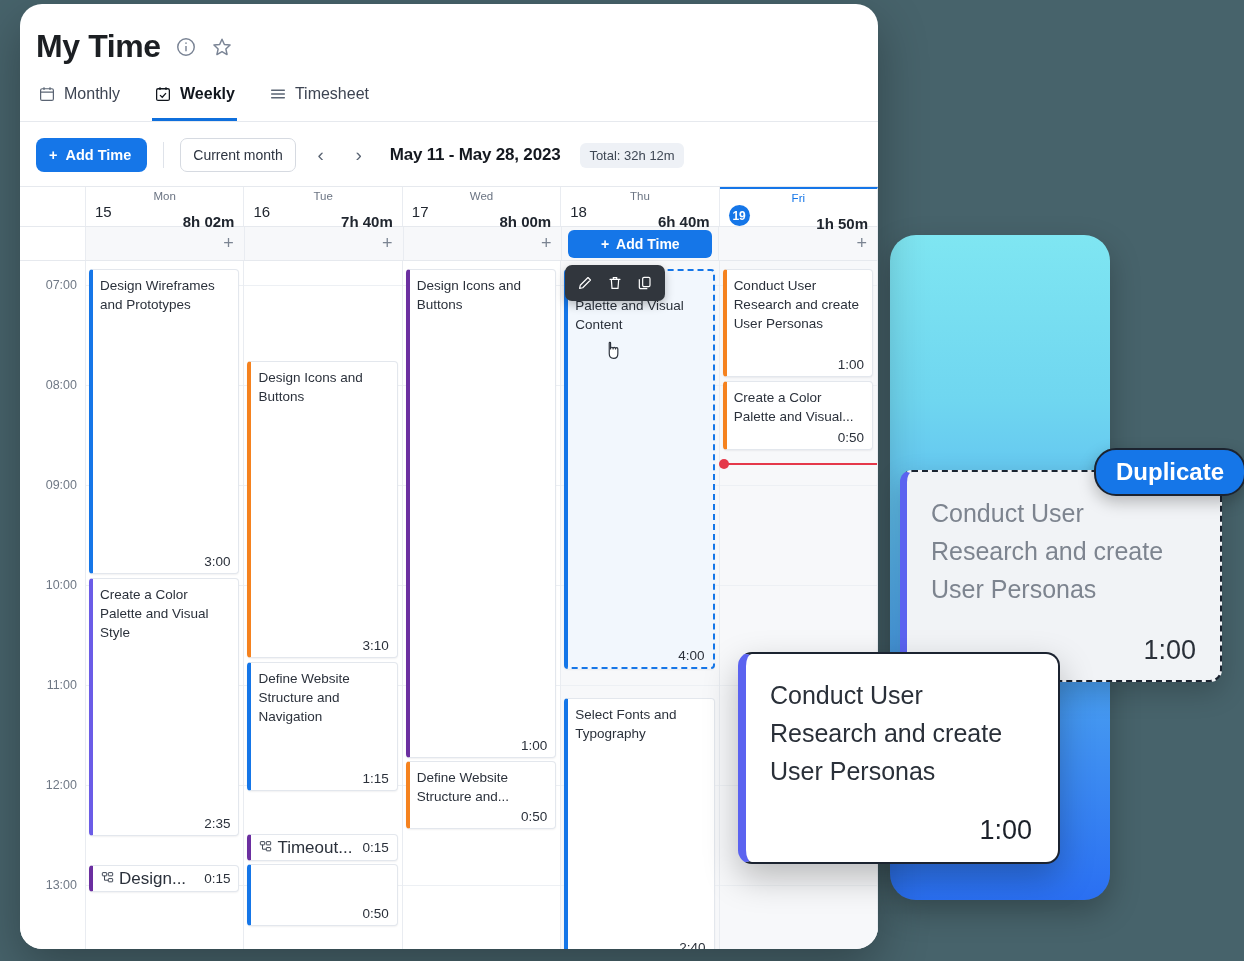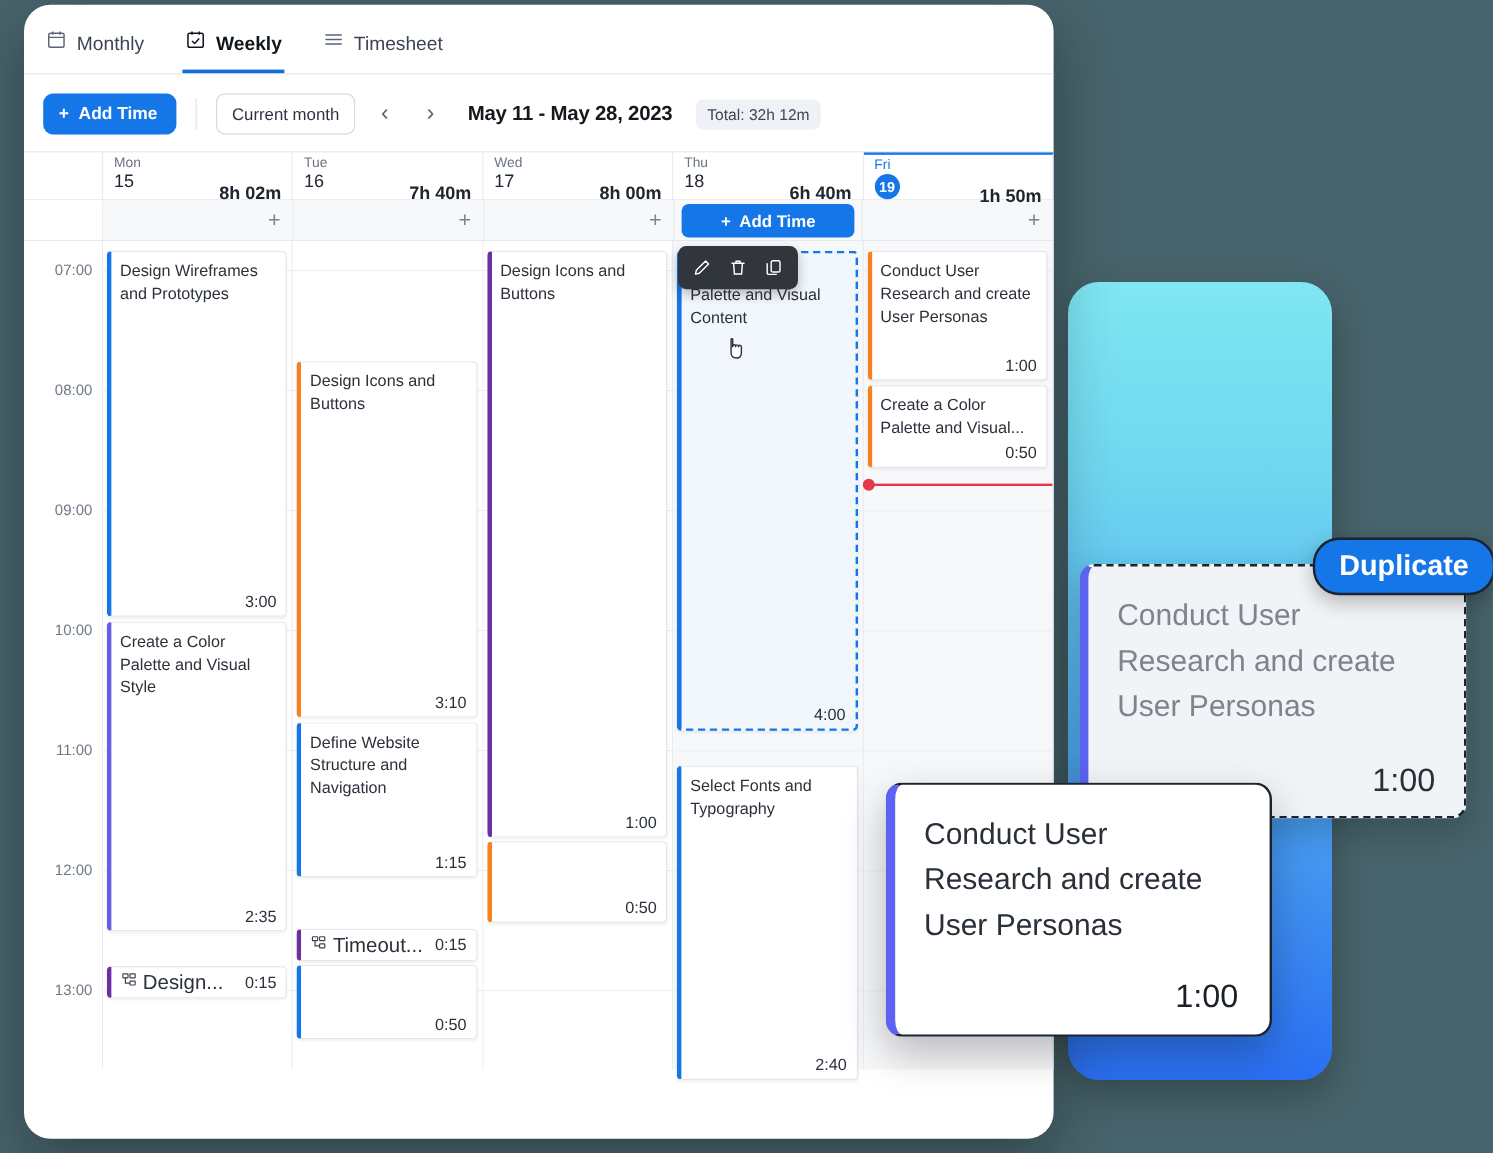--- a/index.html
+++ b/index.html
@@ -30,21 +30,21 @@
     overflow: hidden;
   }
 
   
   .titlebar { display: flex; align-items: center; gap: 14px; padding: 24px 0 0 16px; }
   .title { font-size: 32px; font-weight: 700; color: #1c1f23; letter-spacing: -.4px; }
   .hicon { width: 22px; height: 22px; color: #7a8495; display: block; }
 
   .tabs { display: flex; align-items: flex-end; gap: 30px; padding: 16px 0 0 16px;
           border-bottom: 1px solid #e6e9ee; margin: 0 0 0 0; }
-  .tab { display: flex; align-items: flex-end; gap: 8px; padding: 4px 2px 11px 2px;
+  .tab { display: flex; align-items: flex-start; gap: 8px; padding: 4px 2px 11px 2px;
          font-size: 16px; color: #3d4452; cursor: pointer; border-bottom: 3px solid transparent; }
   .tab.active { color: #11161d; font-weight: 700; border-bottom-color: #0f6fdc; }
   .tab svg { width: 18px; height: 18px; }
 
   
   .toolbar { display: flex; align-items: center; gap: 12px; padding: 16px 0 14px 16px; }
   .btn-add { display: flex; align-items: center; gap: 8px; background: #1576e8; color: #fff;
              border: none; border-radius: 8px; padding: 9px 16px 9px 13px; font-size: 14.5px;
              font-weight: 600; cursor: pointer; font-family: inherit; }
   .vdiv { width: 1px; height: 26px; background: #dfe3ea; margin: 0 4px; }
@@ -53,21 +53,21 @@
   .arrow { width: 26px; height: 26px; display: flex; align-items: center; justify-content: center;
            color: #5a6473; cursor: pointer; font-size: 19px; }
   .range { font-size: 17px; font-weight: 700; color: #14181f; margin-left: 6px; letter-spacing: -.2px; }
   .total { background: #eef1f6; border-radius: 6px; padding: 5px 9px; font-size: 13px; color: #3e4754; margin-left: 8px; }
 
   
   .cal { position: relative; border-top: 1px solid #e6e9ee; }
   .dayhead { display: flex; height: 40px; border-bottom: 1px solid #e6e9ee; }
   .gutter-head { width: 66px; flex: none; border-right: 1px solid #e9ecf1; }
   .dh { flex: 1; position: relative; border-right: 1px solid #e9ecf1; padding: 3px 9px 0 9px; }
-  .dh .dow { font-size: 11.5px; color: #6b7483; line-height: 13px; }
+  .dh .dow { font-size: 11.5px; color: #6b7483; line-height: 13px; text-align: center; }
   .dh .dnum { font-size: 15px; color: #20262f; line-height: 18px; }
   .dh .dtot { position: absolute; right: 9px; top: 26px; font-size: 15px; font-weight: 600; color: #20262f; }
   .dh.today { border-top: 2px solid #1576e8; }
   .dh.today .dow { color: #1576e8; }
   .dh.today .dnum { display: inline-flex; align-items: center; justify-content: center;
                     width: 21px; height: 21px; border-radius: 50%; background: #1576e8; color: #fff;
                     font-size: 12px; font-weight: 700; }
 
   .addrow { display: flex; height: 34px; border-bottom: 1px solid #e6e9ee; background: #f7f8fa; }
   .addrow .gutter-head { background: #fff; }
@@ -133,20 +133,35 @@
 </style>
 </head>
 <body>
 
 <div id="root">
 
   <div class="gradient-panel"></div>
 
   <div class="window">
 
+    <div class="titlebar">
+      <div class="title">My Time</div>
+      <span class="hicon">
+        <svg viewBox="0 0 24 24" fill="none" stroke="currentColor" stroke-width="1.6">
+          <circle cx="12" cy="12" r="9"></circle>
+            <line x1="12" y1="11" x2="12" y2="16.5"></line>
+            <circle cx="12" cy="7.8" r=".9" fill="currentColor" stroke="none"></circle>
+        </svg>
+      </span>
+      <span class="hicon">
+        <svg viewBox="0 0 24 24" fill="none" stroke="currentColor" stroke-width="1.6" stroke-linejoin="round">
+          <polygon points="12,3.5 14.6,9.2 20.8,9.9 16.2,14.1 17.5,20.2 12,17.1 6.5,20.2 7.8,14.1 3.2,9.9 9.4,9.2"></polygon>
+        </svg>
+      </span>
+    </div>
 
     <div class="tabs">
       <div class="tab">
         <span>
           <svg viewBox="0 0 24 24" fill="none" stroke="#5a6473" stroke-width="1.6">
             <rect x="3.5" y="5" width="17" height="15.5" rx="2"></rect>
               <line x1="3.5" y1="9.5" x2="20.5" y2="9.5"></line>
             <line x1="8" y1="3" x2="8" y2="6.5"></line>
               <line x1="16" y1="3" x2="16" y2="6.5"></line>
           </svg>
@@ -323,20 +338,21 @@
           <div class="hline" style="top:224px"></div>
             <div class="hline" style="top:324px"></div>
           <div class="hline" style="top:424px"></div>
             <div class="hline" style="top:524px"></div>
           <div class="hline" style="top:624px"></div>
           <div class="ev" style="top:8px; height:489px; border-left-color:#6b2fa0">
             <div class="etitle">Design Icons and Buttons</div>
             <div class="edur">1:00</div>
           </div>
           <div class="ev" style="top:500px; height:68px; border-left-color:#f5821f">
+            <div class="etitle">Define Website Structure and...</div>
             <div class="edur">0:50</div>
           </div>
         </div>
 
         <div class="col shade">
           <div class="hline" style="top:24px"></div>
             <div class="hline" style="top:124px"></div>
           <div class="hline" style="top:224px"></div>
             <div class="hline" style="top:324px"></div>
           <div class="hline" style="top:424px"></div>

